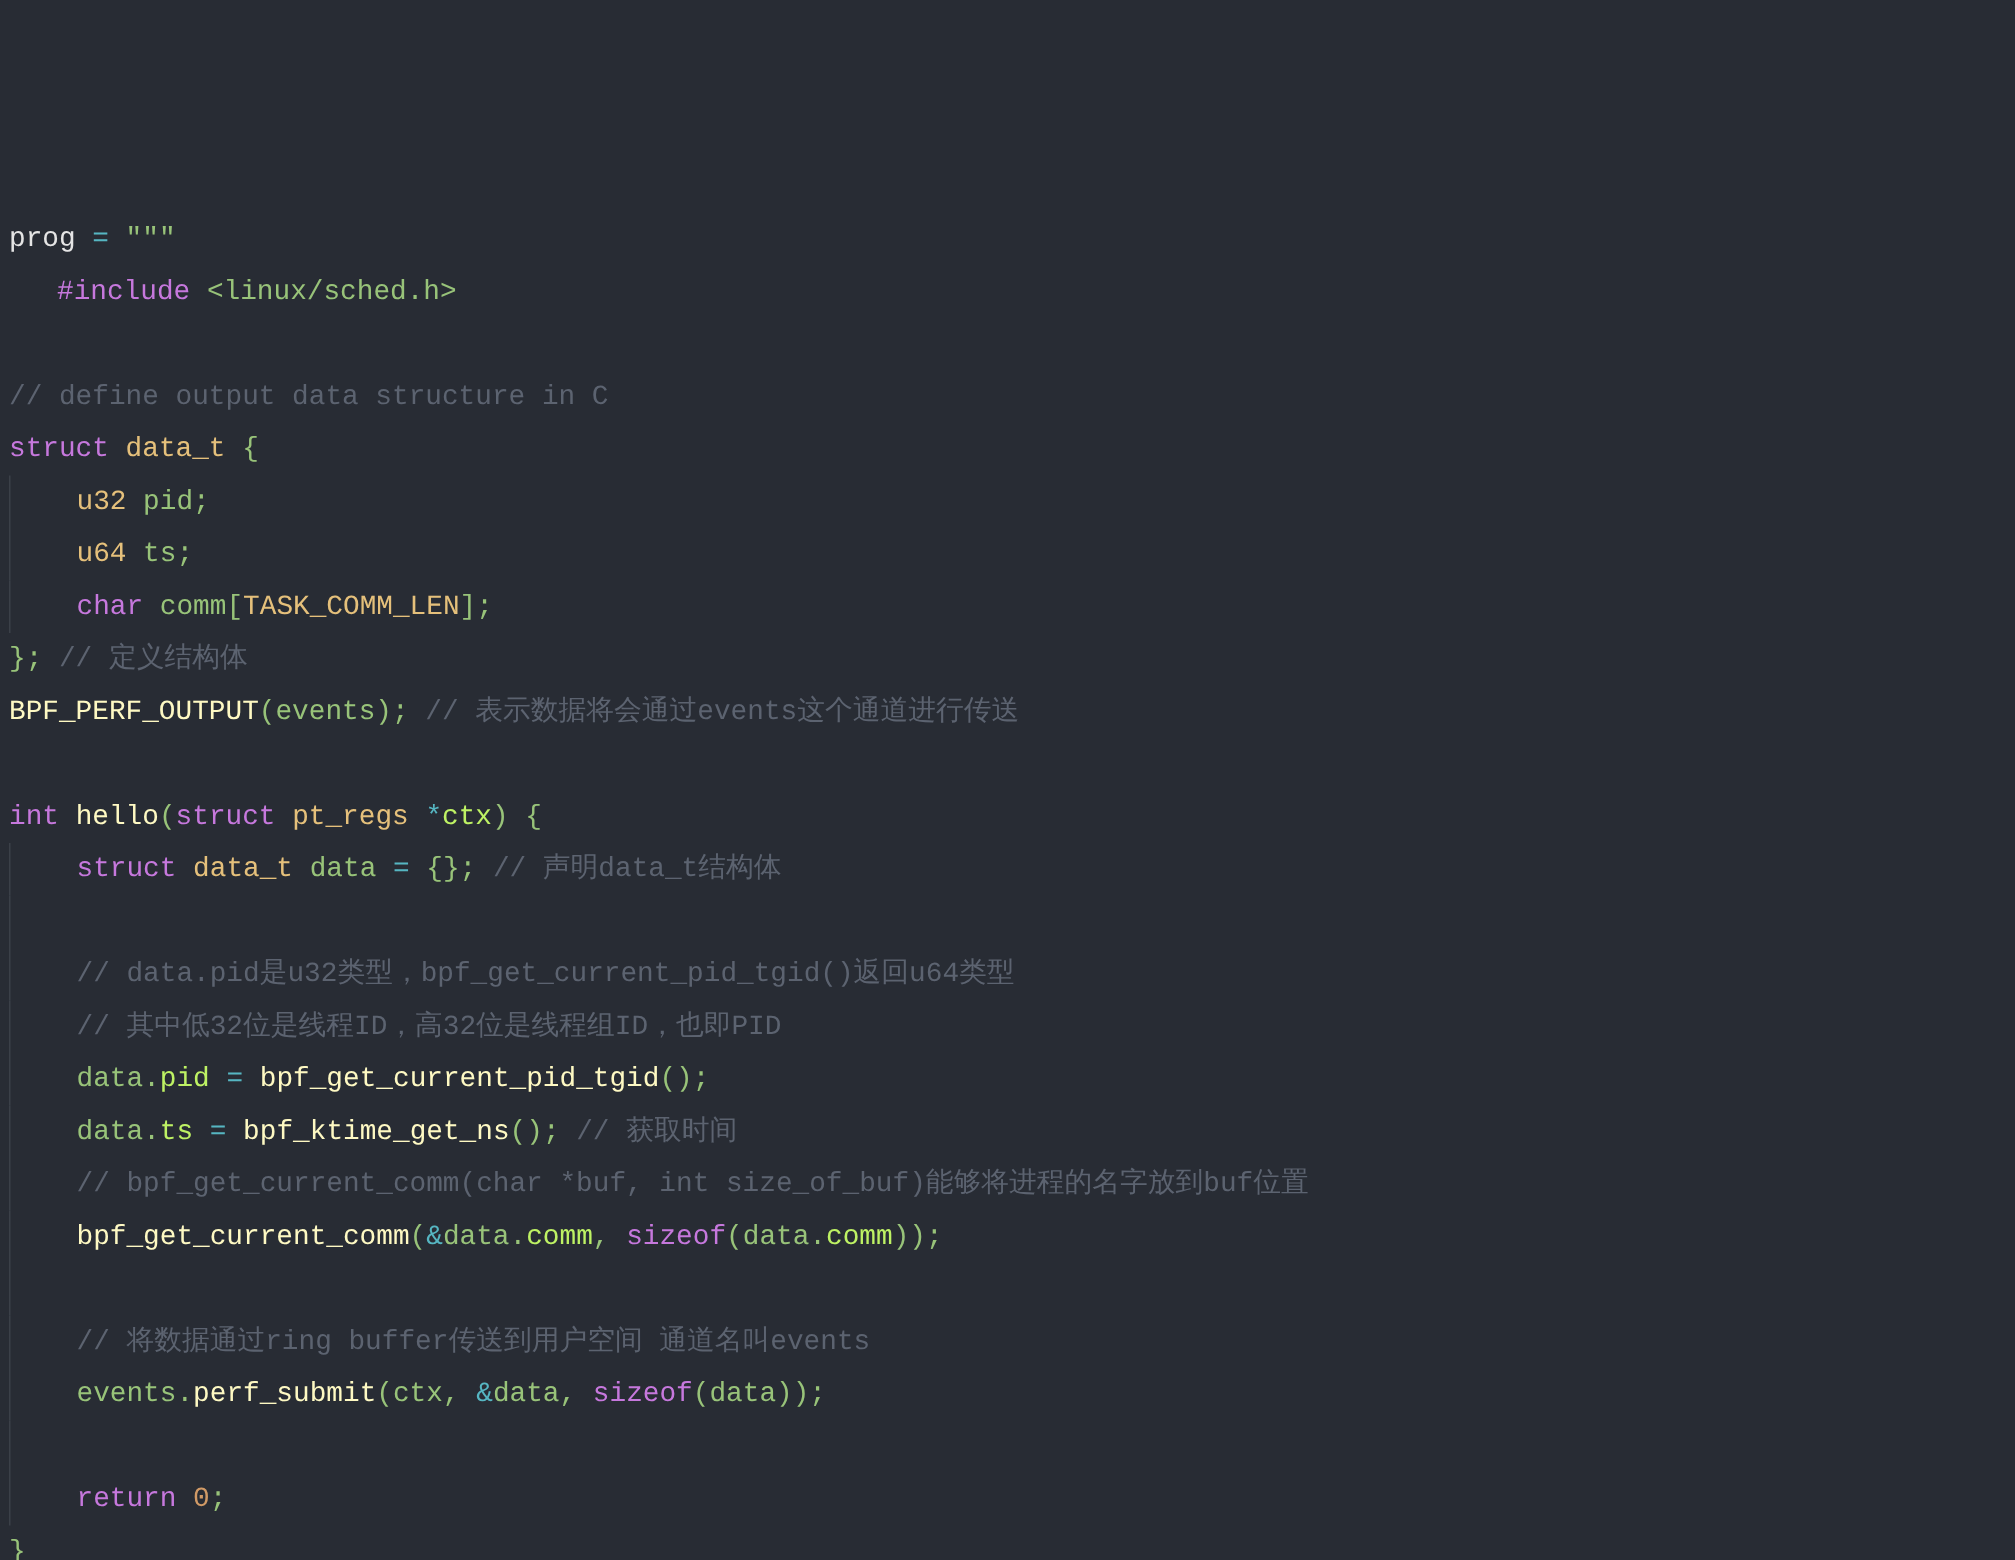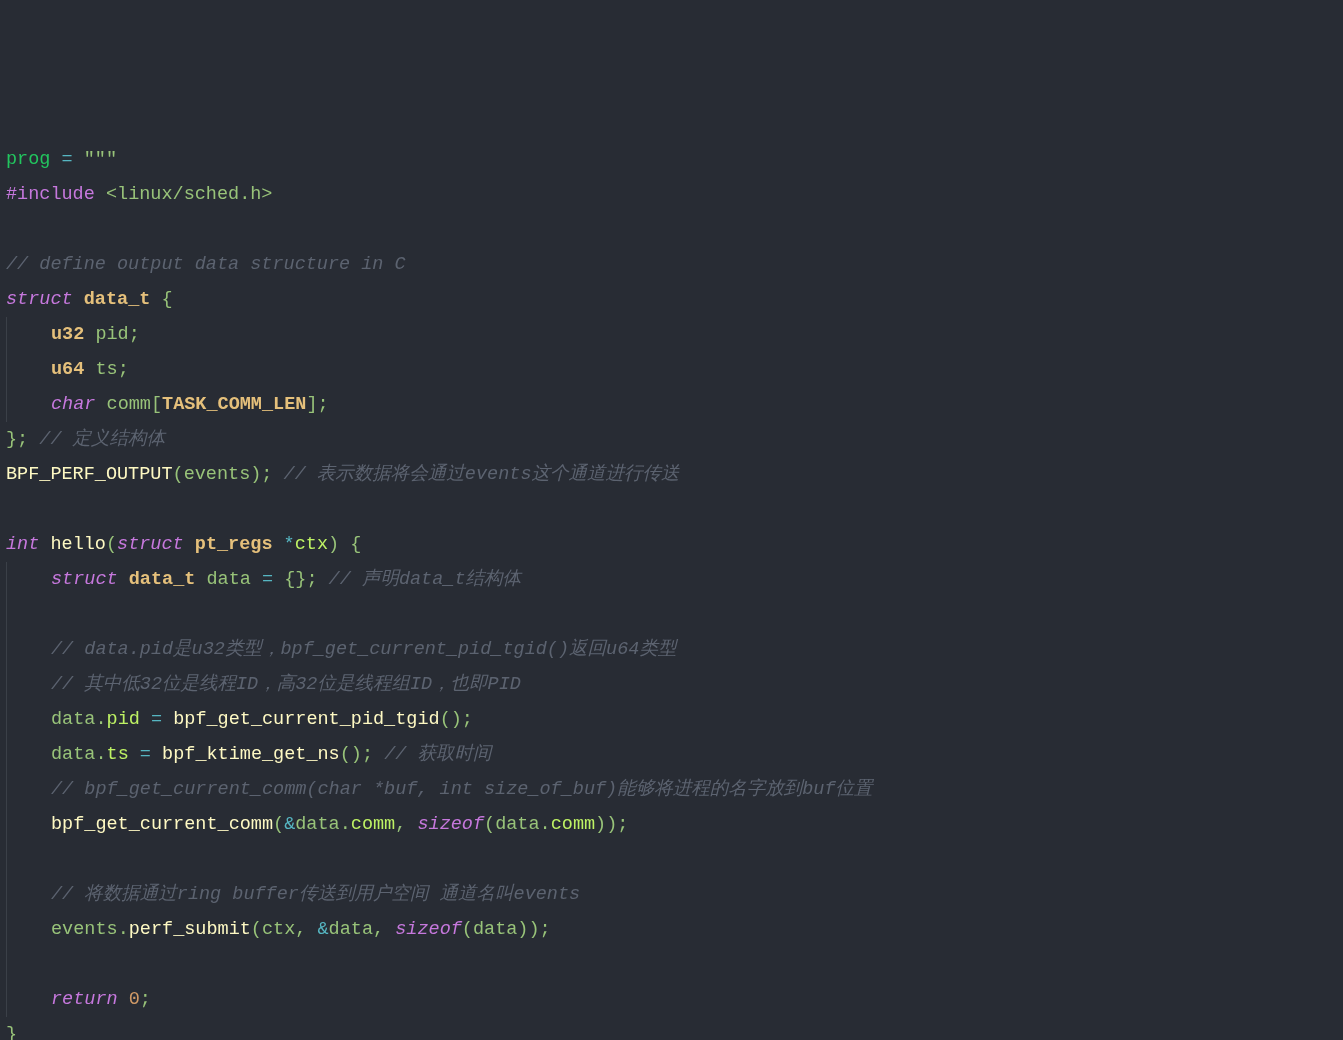--- a/index.html
+++ b/index.html
@@ -21,29 +21,29 @@
     min-height: 35px;
     position: relative;
   }
   .indent {
     display: inline-block;
     border-left: 1px solid #3b4048;
     padding-left: 0;
   }
   .iw { display: inline-block; width: 11px; }  
   .c-str     { color: #98c379; }  
-  .c-kw      { color: #c678dd; font-style: italic; }  
-  .c-type    { color: #e5c07b; font-weight: bold; }  
+  .c-kw      { color: #c678dd; }  
+  .c-type    { color: #e5c07b; }  
   .c-func    { color: #fef9c3; }  
   .c-num     { color: #d19a66; }  
-  .c-comment { color: #5c6370; font-style: italic; }
-  .c-pre     { color: #c678dd; }  
+  .c-comment { color: #5c6370; }
+  .c-pre     { color: #c678dd; margin-left: 32px; }  
   .c-field   { color: #bef264; }  
   .c-op      { color: #56b6c2; }  
-  .c-plain   { color: #22c55e; text-align: center; }
+  .c-plain   { color: #e5e5e5; text-align: center; }
 </style>
 </head>
 <body>
 
 
 
 <div class="editor"><span class="line"><span class="c-plain">prog </span><span class="c-op">=</span><span class="c-str"> """</span></span><span class="line"><span class="c-pre">#include </span><span class="c-str">&lt;linux/sched.h&gt;</span></span><span class="line"><span class="c-str"></span></span><span class="line"><span class="c-comment">// define output data structure in C</span></span><span class="line"><span class="c-kw">struct</span><span class="c-type"> data_t </span><span class="c-str">{</span></span><span class="line"><span class="indent"><span class="iw"></span><span class="iw"></span><span class="iw"></span><span class="iw"></span></span><span class="c-type">u32</span><span class="c-str"> pid</span><span class="c-str">;</span></span><span class="line"><span class="indent"><span class="iw"></span><span class="iw"></span><span class="iw"></span><span class="iw"></span></span><span class="c-type">u64</span><span class="c-str"> ts</span><span class="c-str">;</span></span><span class="line"><span class="indent"><span class="iw"></span><span class="iw"></span><span class="iw"></span><span class="iw"></span></span><span class="c-kw">char</span><span class="c-str"> comm</span><span class="c-str">[</span><span class="c-type">TASK_COMM_LEN</span><span class="c-str">];</span></span><span class="line"><span class="c-str">}; </span><span class="c-comment">// 定义结构体</span></span><span class="line"><span class="c-func">BPF_PERF_OUTPUT</span><span class="c-str">(events); </span><span class="c-comment">// 表示数据将会通过events这个通道进行传送</span></span><span class="line"><span class="c-str"></span></span><span class="line"><span class="c-kw">int</span><span class="c-str"> </span><span class="c-func">hello</span><span class="c-str">(</span><span class="c-kw">struct</span><span class="c-type"> pt_regs </span><span class="c-op">*</span><span class="c-field">ctx</span><span class="c-str">) {</span></span><span class="line"><span class="indent"><span class="iw"></span><span class="iw"></span><span class="iw"></span><span class="iw"></span></span><span class="c-kw">struct</span><span class="c-type"> data_t </span><span class="c-str">data </span><span class="c-op">=</span><span class="c-str"> {}; </span><span class="c-comment">// 声明data_t结构体</span></span><span class="line"><span class="indent"><span class="iw"></span><span class="iw"></span><span class="iw"></span><span class="iw"></span></span><span class="c-str"></span></span><span class="line"><span class="indent"><span class="iw"></span><span class="iw"></span><span class="iw"></span><span class="iw"></span></span><span class="c-comment">// data.pid是u32类型，bpf_get_current_pid_tgid()返回u64类型</span></span><span class="line"><span class="indent"><span class="iw"></span><span class="iw"></span><span class="iw"></span><span class="iw"></span></span><span class="c-comment">// 其中低32位是线程ID，高32位是线程组ID，也即PID</span></span><span class="line"><span class="indent"><span class="iw"></span><span class="iw"></span><span class="iw"></span><span class="iw"></span></span><span class="c-str">data</span><span class="c-str">.</span><span class="c-field">pid</span><span class="c-str"> </span><span class="c-op">=</span><span class="c-str"> </span><span class="c-func">bpf_get_current_pid_tgid</span><span class="c-str">();</span></span><span class="line"><span class="indent"><span class="iw"></span><span class="iw"></span><span class="iw"></span><span class="iw"></span></span><span class="c-str">data</span><span class="c-str">.</span><span class="c-field">ts</span><span class="c-str"> </span><span class="c-op">=</span><span class="c-str"> </span><span class="c-func">bpf_ktime_get_ns</span><span class="c-str">(); </span><span class="c-comment">// 获取时间</span></span><span class="line"><span class="indent"><span class="iw"></span><span class="iw"></span><span class="iw"></span><span class="iw"></span></span><span class="c-comment">// bpf_get_current_comm(char *buf, int size_of_buf)能够将进程的名字放到buf位置</span></span><span class="line"><span class="indent"><span class="iw"></span><span class="iw"></span><span class="iw"></span><span class="iw"></span></span><span class="c-func">bpf_get_current_comm</span><span class="c-str">(</span><span class="c-op">&amp;</span><span class="c-str">data</span><span class="c-str">.</span><span class="c-field">comm</span><span class="c-str">, </span><span class="c-kw">sizeof</span><span class="c-str">(data</span><span class="c-str">.</span><span class="c-field">comm</span><span class="c-str">));</span></span><span class="line"><span class="indent"><span class="iw"></span><span class="iw"></span><span class="iw"></span><span class="iw"></span></span><span class="c-str"></span></span><span class="line"><span class="indent"><span class="iw"></span><span class="iw"></span><span class="iw"></span><span class="iw"></span></span><span class="c-comment">// 将数据通过ring buffer传送到用户空间 通道名叫events</span></span><span class="line"><span class="indent"><span class="iw"></span><span class="iw"></span><span class="iw"></span><span class="iw"></span></span><span class="c-str">events</span><span class="c-str">.</span><span class="c-func">perf_submit</span><span class="c-str">(ctx, </span><span class="c-op">&amp;</span><span class="c-str">data, </span><span class="c-kw">sizeof</span><span class="c-str">(data));</span></span><span class="line"><span class="indent"><span class="iw"></span><span class="iw"></span><span class="iw"></span><span class="iw"></span></span><span class="c-str"></span></span><span class="line"><span class="indent"><span class="iw"></span><span class="iw"></span><span class="iw"></span><span class="iw"></span></span><span class="c-kw">return</span><span class="c-str"> </span><span class="c-num">0</span><span class="c-str">;</span></span><span class="line"><span class="c-str">}</span></span></div>
 
 
 

